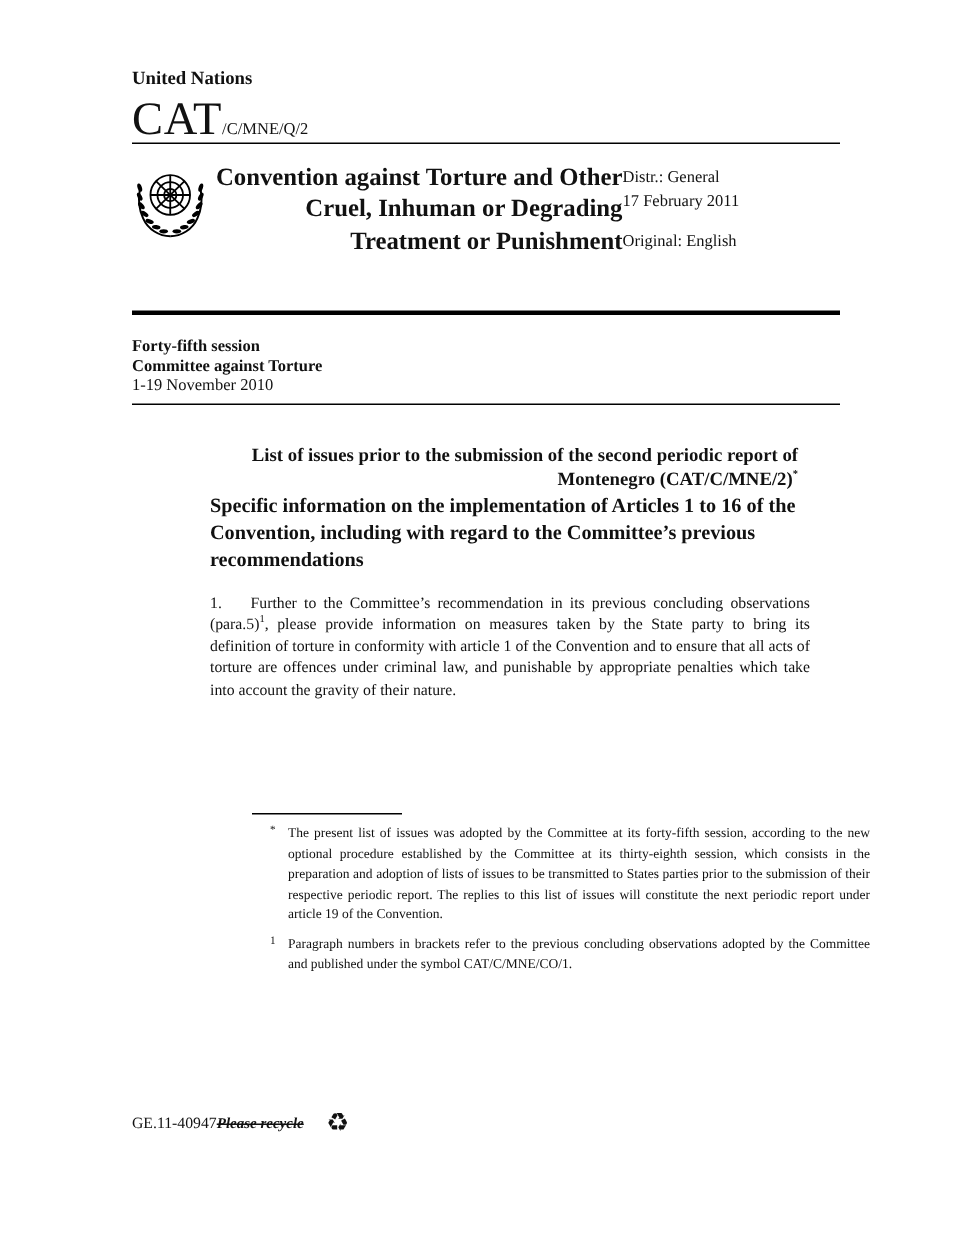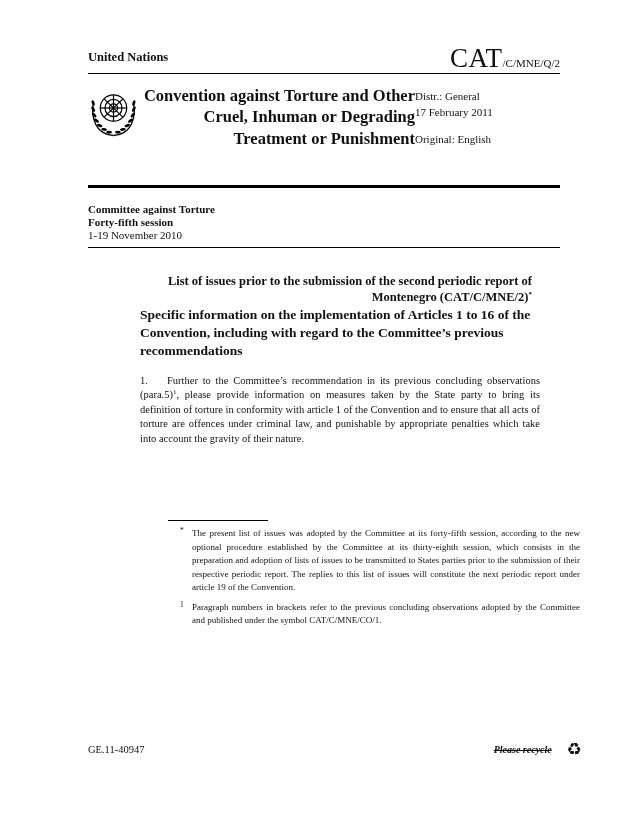--- a/index.html
+++ b/index.html
@@ -12,29 +12,30 @@
     height: 828px;
     background: #fff;
     padding: 45px 80px 0 88px;
     overflow: hidden;
   }
 
   
   .masthead-row {
     display: flex;
     justify-content: space-between;
-    align-items: center;
+    align-items: flex-start;
+    flex-direction: column;
   }
   .org-name {
     font-weight: bold;
     font-size: 12.5px;
     padding-bottom: 3px;
   }
   .doc-symbol { white-space: nowrap; line-height: 1; }
-  .symbol-main { font-size: 27px; letter-spacing: 0.5px; }
+  .symbol-main { font-size: 31px; letter-spacing: 0.5px; }
   .symbol-sub  { font-size: 11px; }
   .rule-thin {
     border-top: 1.5px solid #000;
     margin-top: 1px;
   }
 
   
   .header-grid {
     display: flex;
     margin-top: 9px;
@@ -137,21 +138,21 @@
     font-size: 7.5px;
   }
 
   
   .footer {
     position: absolute;
     left: 88px;
     right: 58px;
     bottom: 70px;
     display: flex;
-    justify-content: space-between;
+    justify-content: flex-start;
     align-items: center;
   }
   .doc-number { font-size: 10.5px; }
   .recycle-box {
     display: flex;
     align-items: center;
     gap: 15px;
   }
   .recycle-label {
     font-weight: bold;
@@ -215,22 +216,22 @@
     <div class="distr-block">
       <div>Distr.: General</div>
       <div>17 February 2011</div>
       <div class="distr-original">Original: English</div>
     </div>
   </div>
 
   <div class="rule-thick"></div>
 
   <div class="session-block">
+    <div class="session-line-bold">Forty-fifth session</div>
     <div class="session-line-bold">Committee against Torture</div>
-    <div class="session-line-bold">Forty-fifth session</div>
     <div>1-19 November 2010</div>
   </div>
   <div class="rule-session"></div>
 
   <div class="doc-body">
     <div class="h1"><span>List of issues prior to the submission of the second periodic report of Montenegro (CAT/C/MNE/2)</span><sup>*</sup></div>
 
     <div class="h2">Specific information on the implementation of Articles 1 to 16 of the Convention, including with regard to the Committee’s previous recommendations</div>
 
 

